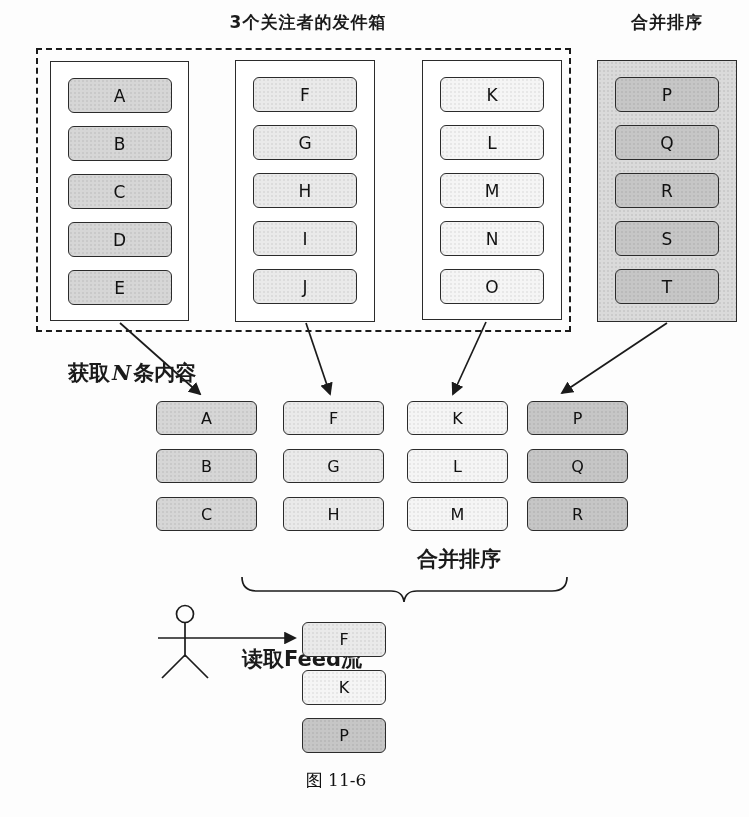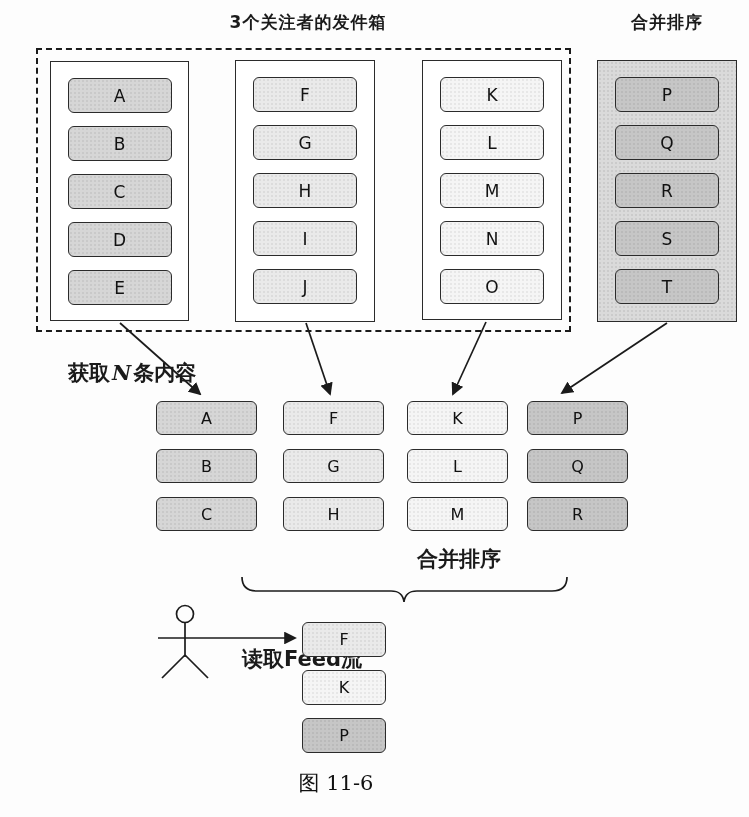--- a/index.html
+++ b/index.html
@@ -48,21 +48,21 @@
   }
   .mid-col .box{width:101px;height:34px;font-size:16px;}
   .label{position:absolute;font-size:21px;font-weight:600;white-space:nowrap;margin-left:32px;}
   .label .nvar{font-style:italic;font-family:"DejaVu Serif",serif;font-weight:600;padding:0 2px;}
   .feed-col{
     position:absolute;left:302px;top:622px;display:flex;flex-direction:column;gap:13px;
   }
   .feed-col .box{width:84px;height:35px;font-size:16px;}
   .caption{
     position:absolute;left:336px;top:769px;transform:translateX(-50%);
-    font-family:"DejaVu Serif","Liberation Serif",serif;font-size:21px;color:#111;
+    font-family:"DejaVu Serif","Liberation Serif",serif;font-size:17px;color:#111;
     white-space:nowrap;
   }
   svg.overlay{position:absolute;left:0;top:0;pointer-events:none;}
 </style>
 </head>
 <body>
 
 <div id="canvas">
 
   <div class="title" style="left:308px;top:11px;">3个关注者的发件箱</div>

